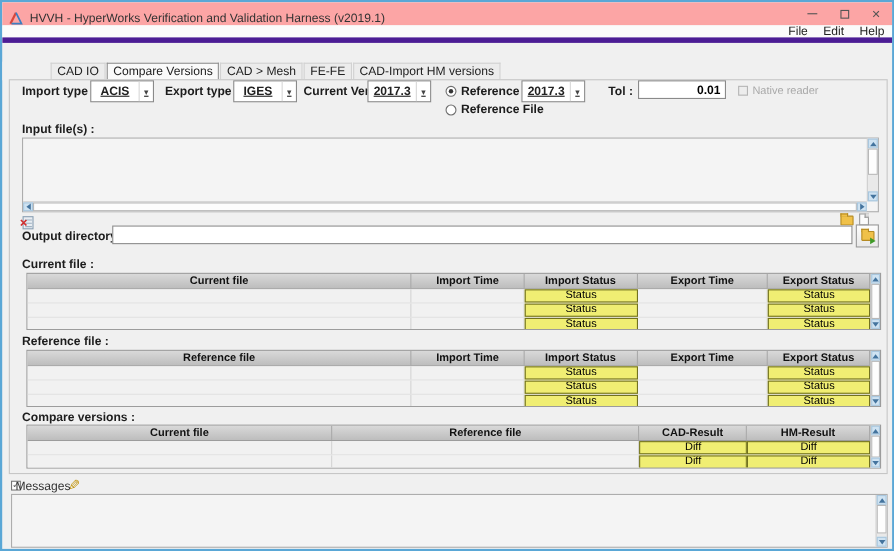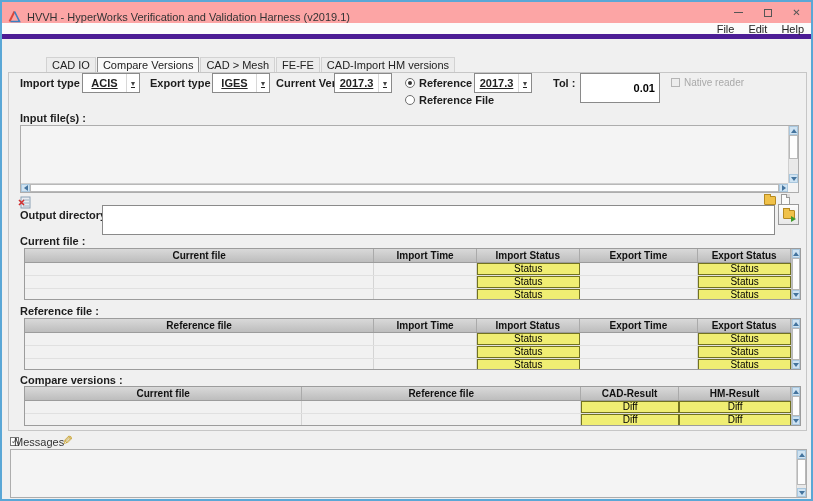--- a/index.html
+++ b/index.html
@@ -30,21 +30,21 @@
   .panel { position:absolute; left:6px; top:70px; width:799px; height:359px; border:1px solid #c6c6c6; background:#f0f0f0; }
   .lbl { position:absolute; font-weight:bold; color:#1d1d1d; white-space:nowrap; }
   
   .combo { position:absolute; height:20px; background:#ffffff; border:1px solid #8a8a8a; display:flex; align-items:stretch;text-decoration:underline; }
   .combo .val { flex:1; text-align:center; line-height:18px; font-weight:bold; font-size:11px; overflow:hidden; }
   .combo .arrow { width:13px; border-left:1px solid #d8d8d8; display:flex; align-items:center; justify-content:center; font-size:8px; color:#444; }
   
   .radio { position:absolute; width:10px; height:10px; border-radius:50%; border:1px solid #6f6f6f; background:#fff; }
   .radio.sel::after { content:''; position:absolute; left:2px; top:2px; width:4px; height:4px; border-radius:50%; background:#333; }
   
-  .txt { position:absolute; height:30px; border:1px solid #8a8a8a; background:#fff; font-family:"Liberation Sans",sans-serif; font-size:11px; padding:0 4px; }
+  .txt { position:absolute; height:17px; border:1px solid #8a8a8a; background:#fff; font-family:"Liberation Sans",sans-serif; font-size:11px; padding:0 4px; }
   .txt.right { text-align:right; font-weight:bold; }
   
   .chk { position:absolute; width:9px; height:9px; border:1px solid #b5b5b5; background:#ededed; }
   .chk.on { border-color:#777; background:#fff; }
   .chk.on::after { content:'✓'; position:absolute; left:0px; top:-2px; font-size:9px; color:#6a6a6a; }
   .dimlbl { position:absolute; font-size:10px; color:#a9a9a9; white-space:nowrap; }
   
   .listbox { position:absolute; border:1px solid #adadad; background:#f4f4f4; }
   
   .vscroll { position:absolute; top:0; right:0; bottom:9px; width:10px; background:#e9e9e9; border-left:1px solid #cfcfcf; display:flex; flex-direction:column; }

